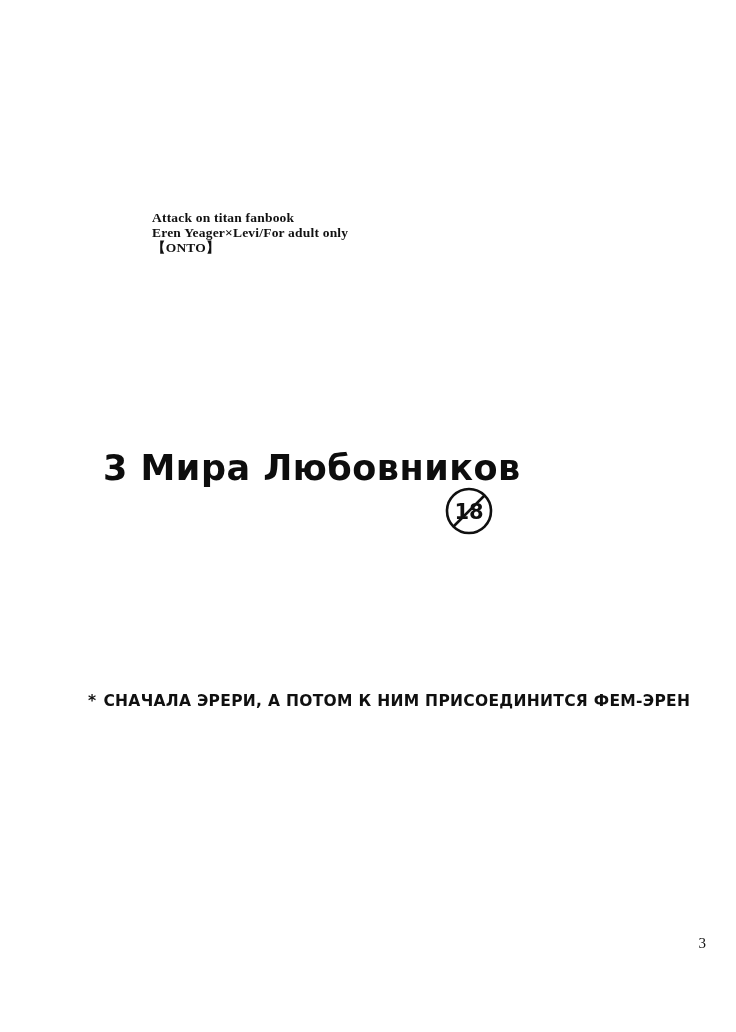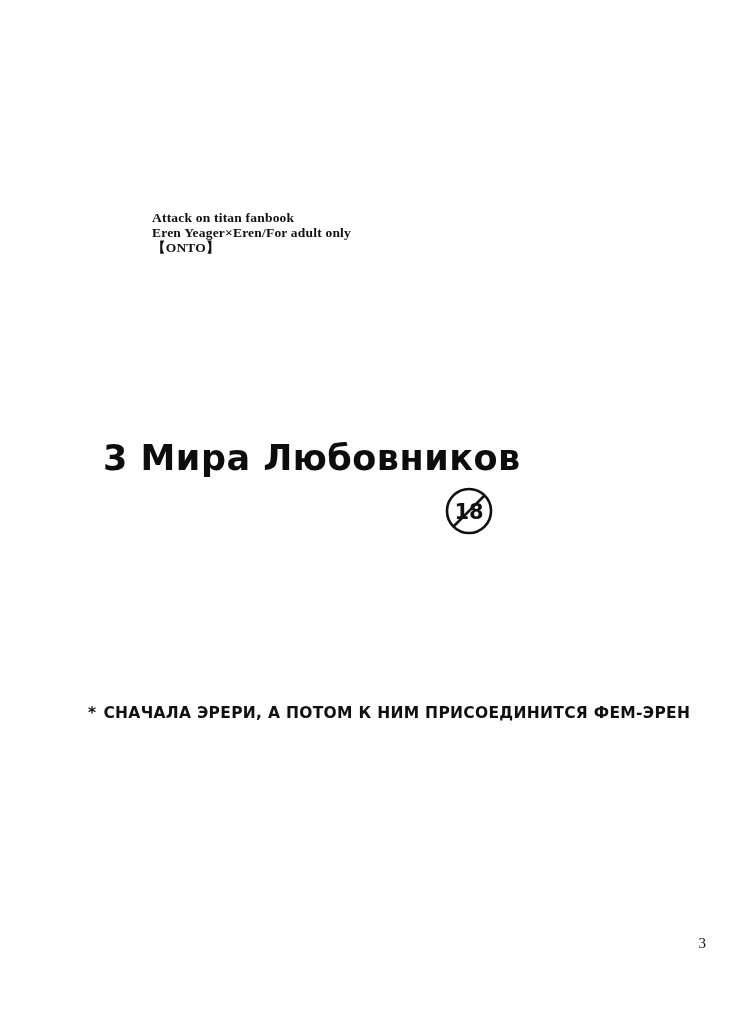--- a/index.html
+++ b/index.html
@@ -32,21 +32,21 @@
     letter-spacing: 0.2px;
     color: #111111;
     white-space: nowrap;
   }
   .credits div { margin: 0; padding: 0; }
 
   
   .title {
     position: absolute;
     left: 103px;
-    top: 438px;
+    top: 448px;
     font-family: "DejaVu Sans", sans-serif;
     font-weight: bold;
     font-size: 35px;
     letter-spacing: 0.5px;
     color: #0d0d0d;
     white-space: nowrap;
     text-align: right;
   }
 
   
@@ -58,21 +58,20 @@
     height: 50px;
   }
   .badge18 svg { display: block; }
 
   
   .notes {
     position: absolute;
     left: 88px;
     top: 692px;
     width: 600px;
-    margin-top: 12px;
   }
   .note-line {
     font-family: "DejaVu Sans", sans-serif;
     font-size: 15.5px;
     font-weight: bold;
     letter-spacing: 0.3px;
     color: #101010;
     white-space: nowrap;
     margin-bottom: 22px;
   }
@@ -91,21 +90,21 @@
     color: #111111;
   }
 </style>
 </head>
 <body>
 
 <div class="page">
 
   <div class="credits">
     <div>Attack on titan fanbook</div>
-    <div>Eren Yeager×Eren/For adult only</div>
+    <div>Eren Yeager×Levi/For adult only</div>
     <div>【ONTO】</div>
   </div>
 
   <div class="title">3 Мира Любовников</div>
 
   <div class="badge18">
     <svg width="50" height="50" viewBox="0 0 50 50" aria-hidden="true">
       <circle cx="25" cy="25" r="22" fill="none" stroke="#101010" stroke-width="2.6"></circle>
       <text x="25" y="33" text-anchor="middle" font-family="DejaVu Sans, sans-serif" font-size="21" font-weight="bold" fill="#101010">18</text>
       <line x1="9" y1="41" x2="41" y2="9" stroke="#101010" stroke-width="2.6"></line>

